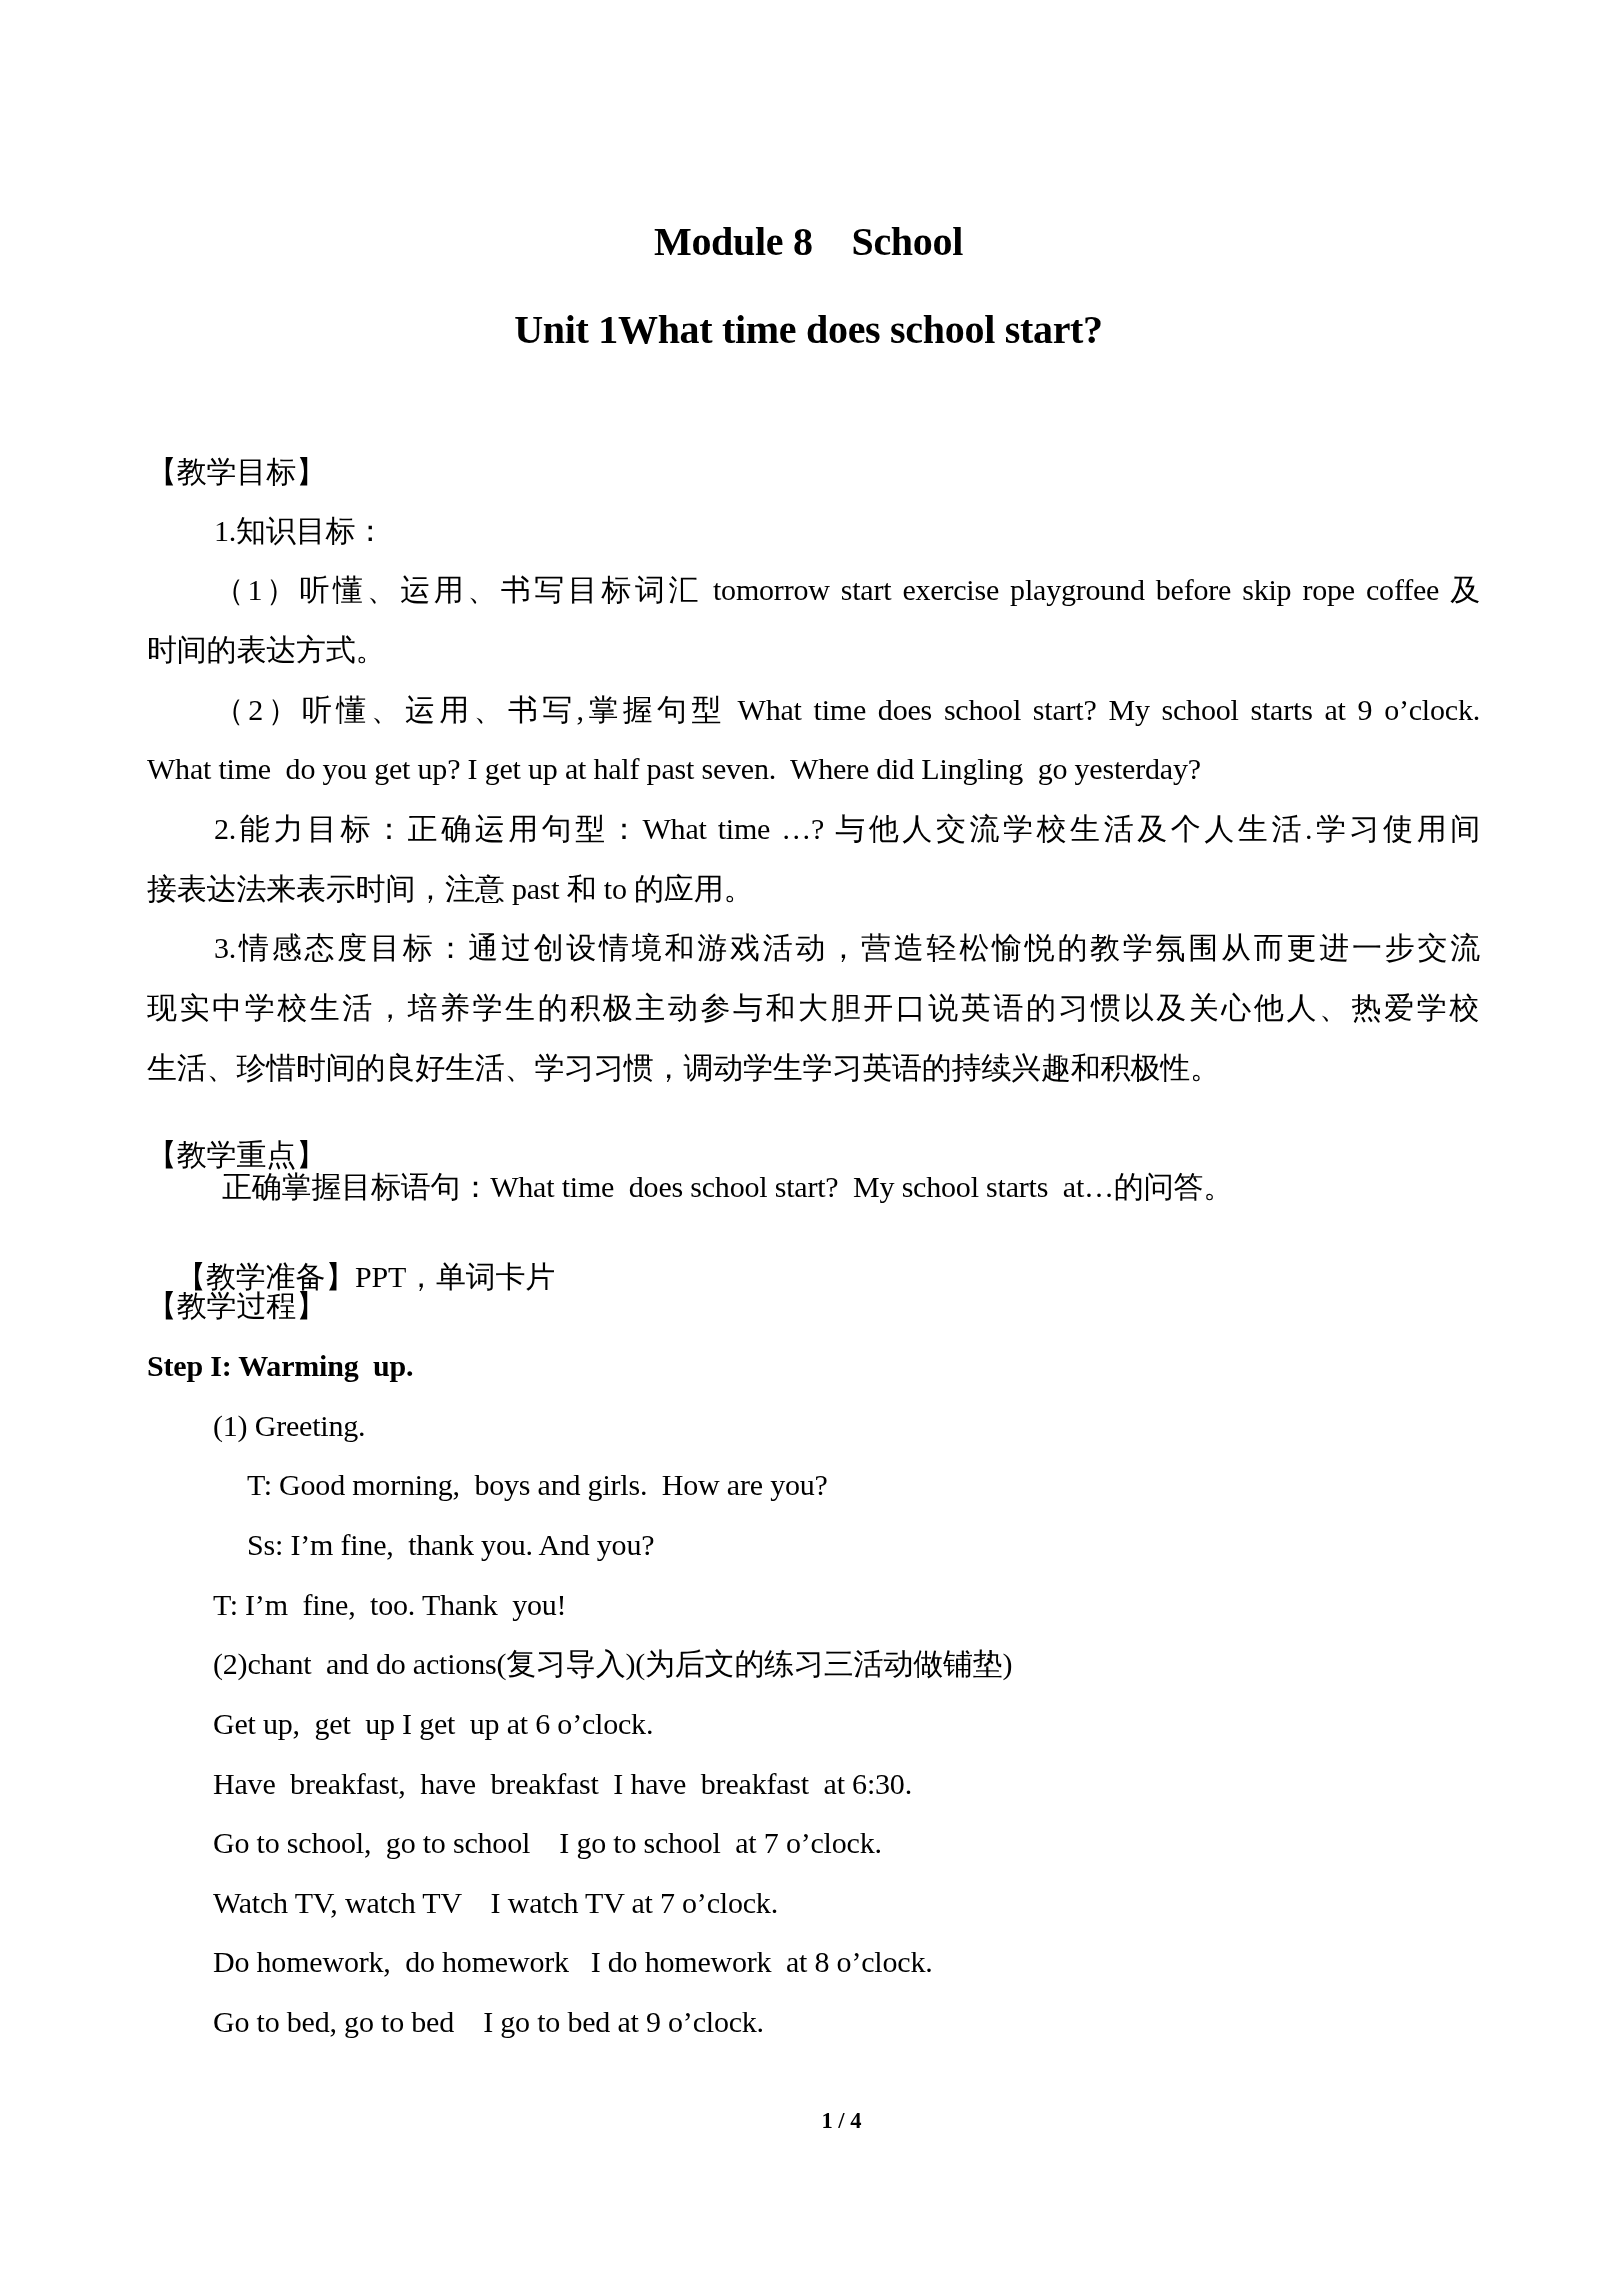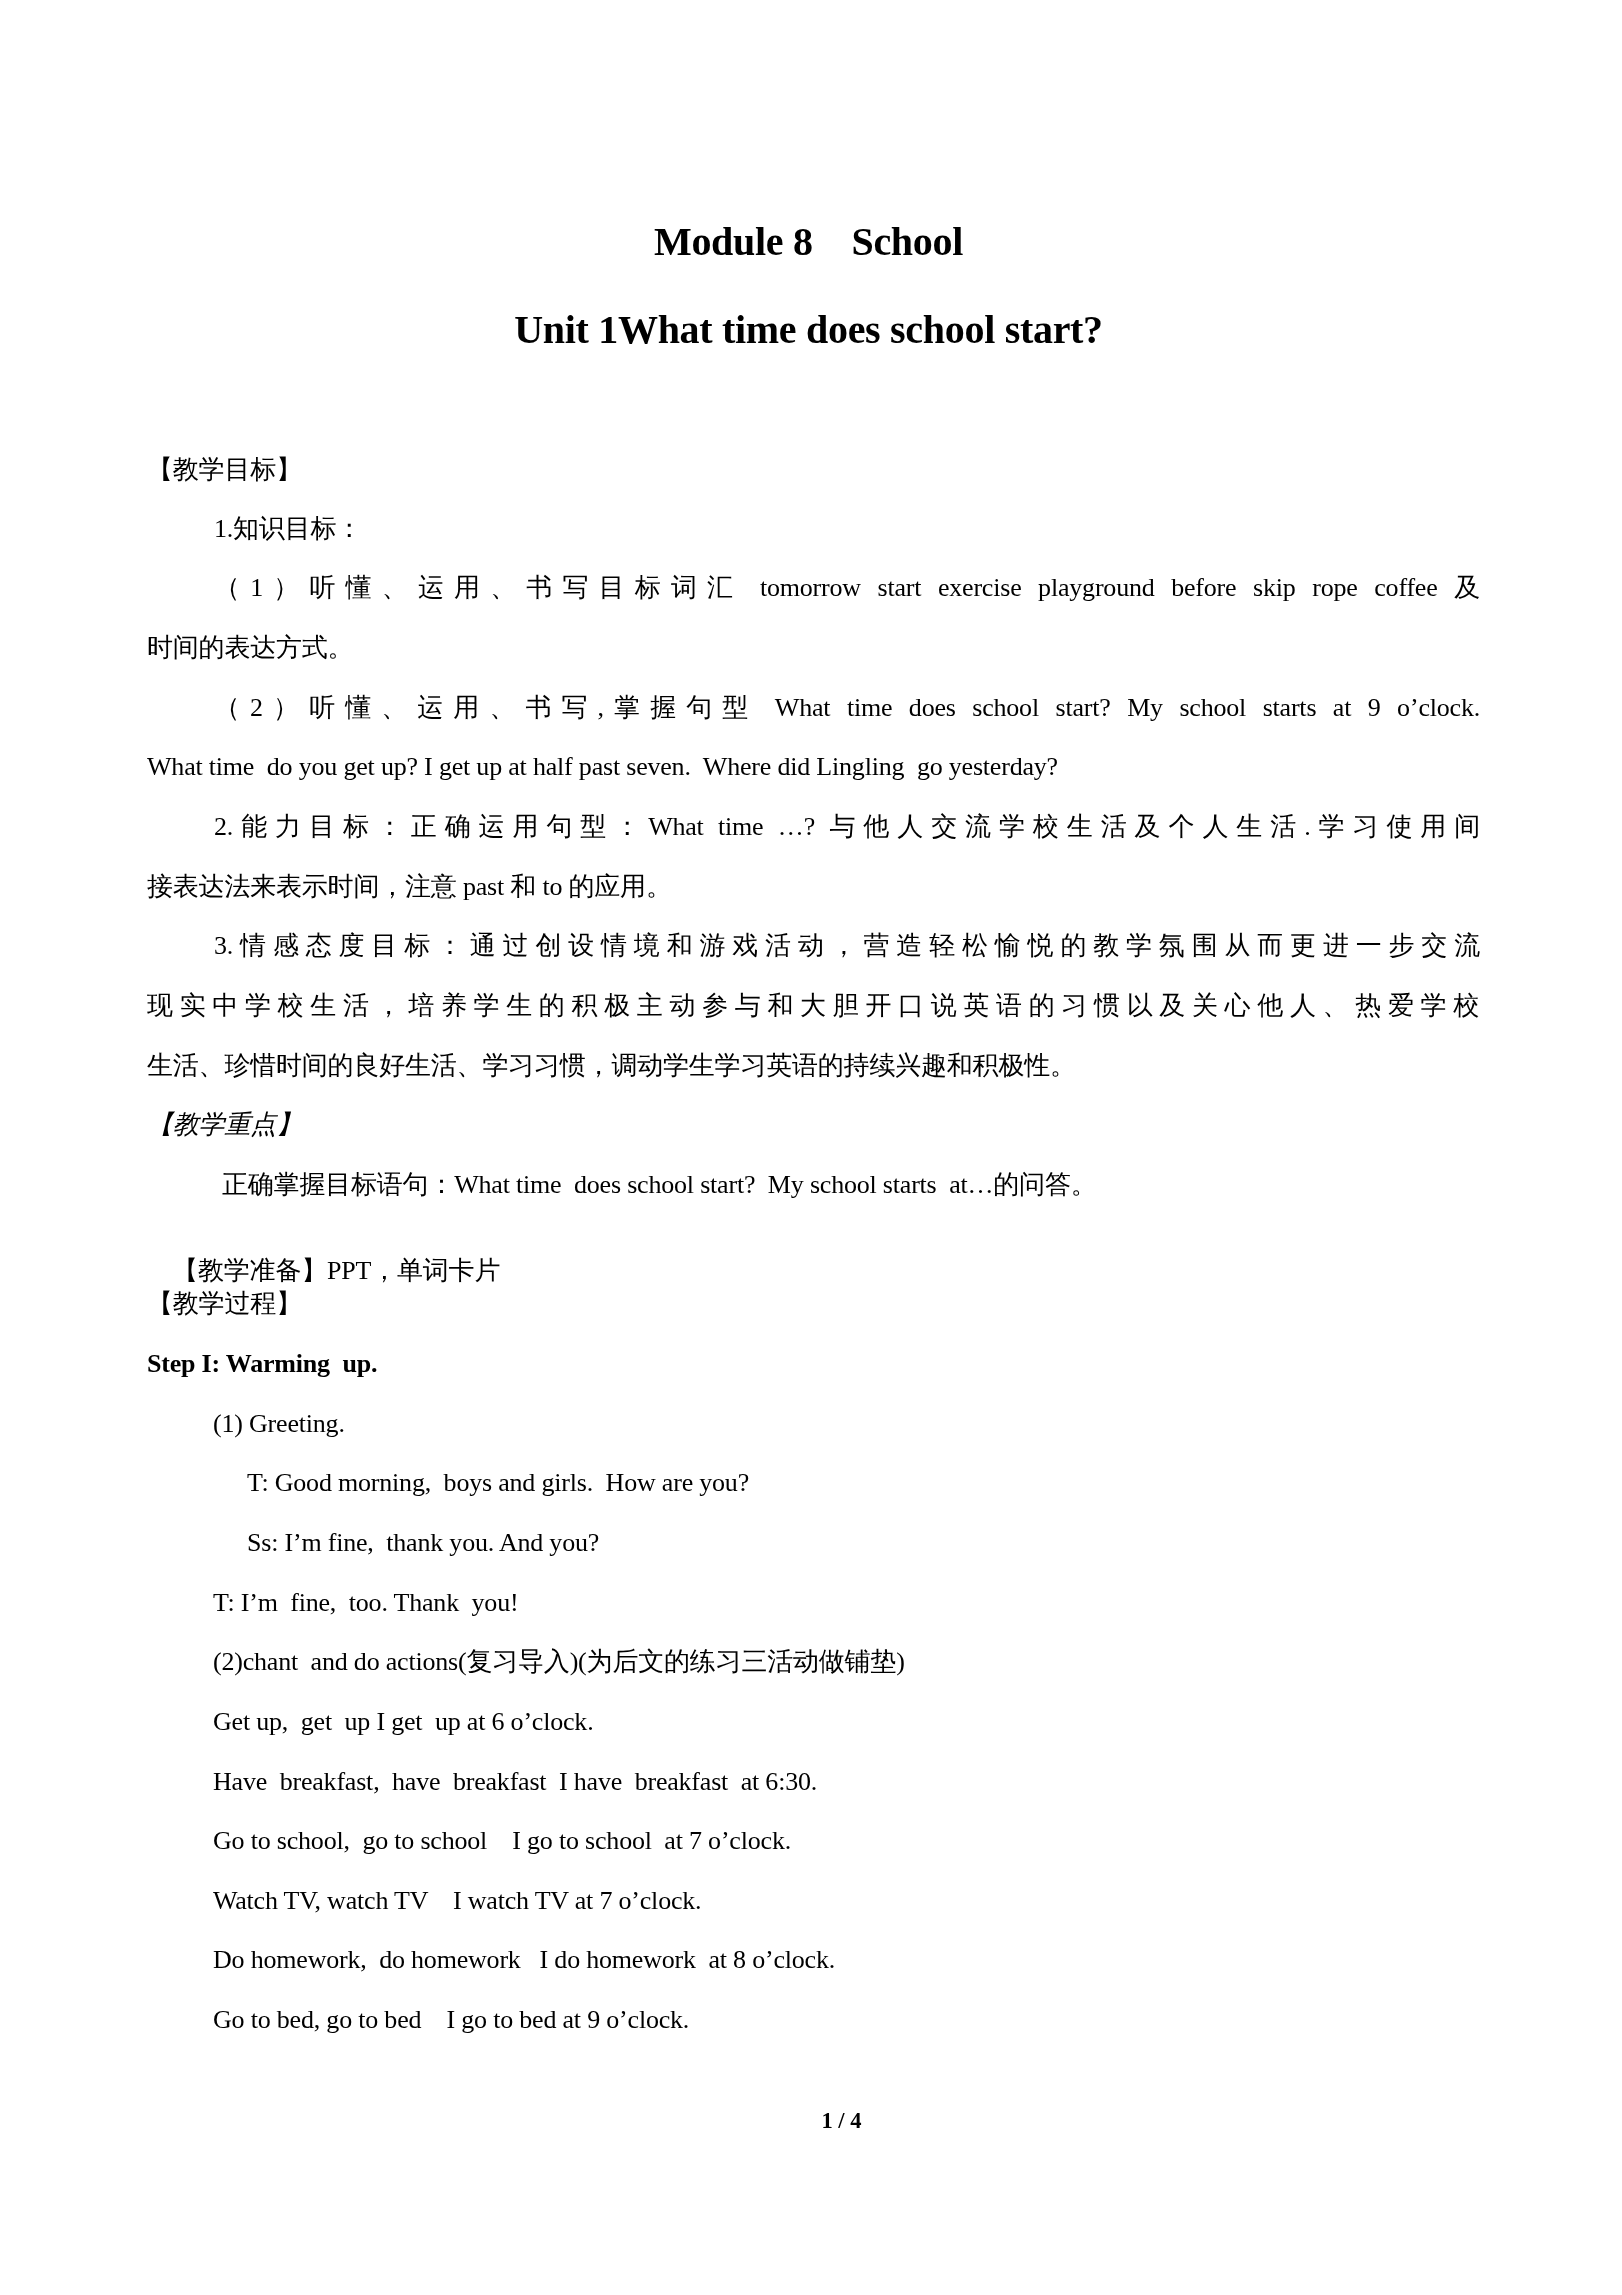--- a/index.html
+++ b/index.html
@@ -27,21 +27,21 @@
       left: 0; width: 1723px;
       text-align: center;
       font-weight: bold;
       font-size: 40px;
       line-height: 1;
       white-space: pre;
       letter-spacing: -0.3px;
     }
     .line {
       position: absolute;
-      font-size: 26px;
+      font-size: 30px;
       line-height: 1;
       white-space: pre;
       letter-spacing: -0.2px;
     }
     .bold { font-weight: bold; }
     .footer {
       position: absolute;
       left: 0; width: 1623px;
       top: 2110px;
       text-align: center;
@@ -69,21 +69,21 @@
   <div class="line justify" style="top:575px; left:214px; width:1266px;">（1）听懂、运用、书写目标词汇 tomorrow start exercise playground before skip rope coffee 及</div>
   <div class="line" style="top:635px; left:147px;">时间的表达方式。</div>
   <div class="line justify" style="top:695px; left:214px; width:1266px;">（2）听懂、运用、书写,掌握句型 What time does school start? My school starts at 9 o’clock.</div>
   <div class="line" style="top:754px; left:147px;">What time  do you get up? I get up at half past seven.  Where did Lingling  go yesterday?</div>
   <div class="line justify" style="top:814px; left:214px; width:1266px;">2.能力目标：正确运用句型：What time …? 与他人交流学校生活及个人生活.学习使用间</div>
   <div class="line" style="top:874px; left:147px;">接表达法来表示时间，注意 past 和 to 的应用。</div>
   <div class="line justify" style="top:933px; left:214px; width:1266px;">3.情感态度目标：通过创设情境和游戏活动，营造轻松愉悦的教学氛围从而更进一步交流</div>
   <div class="line justify" style="top:993px; left:147px; width:1332px;">现实中学校生活，培养学生的积极主动参与和大胆开口说英语的习惯以及关心他人、热爱学校</div>
   <div class="line" style="top:1053px; left:147px;">生活、珍惜时间的良好生活、学习习惯，调动学生学习英语的持续兴趣和积极性。</div>
 
-  <div class="line" style="top:1112px; left:147px;font-style:italic;">【教学重点】</div>
+  <div class="line" style="top:1140px; left:147px;">【教学重点】</div>
   <div class="line" style="top:1172px; left:222px;">正确掌握目标语句：What time  does school start?  My school starts  at…的问答。</div>
 
   <div class="line" style="top:1232px; left:147px;">
     <span>【教学准备】</span><span>PPT，单词卡片</span>
   </div>
 
   <div class="line" style="top:1291px; left:147px;">【教学过程】</div>
   <div class="line bold" style="top:1351px; left:147px;">Step I: Warming  up.</div>
   <div class="line" style="top:1411px; left:213px;">(1) Greeting.</div>
   <div class="line" style="top:1470px; left:247px;">T: Good morning,  boys and girls.  How are you?</div>

